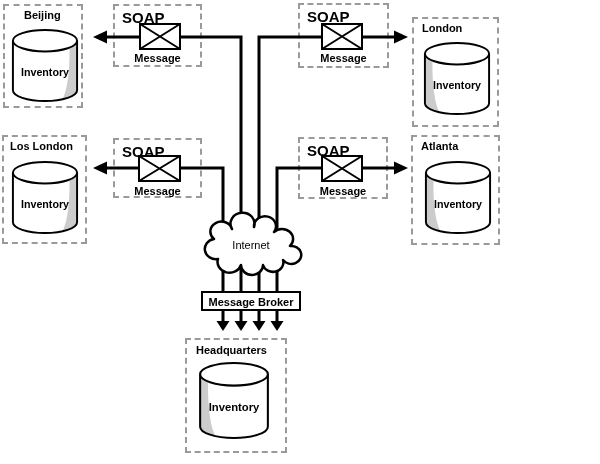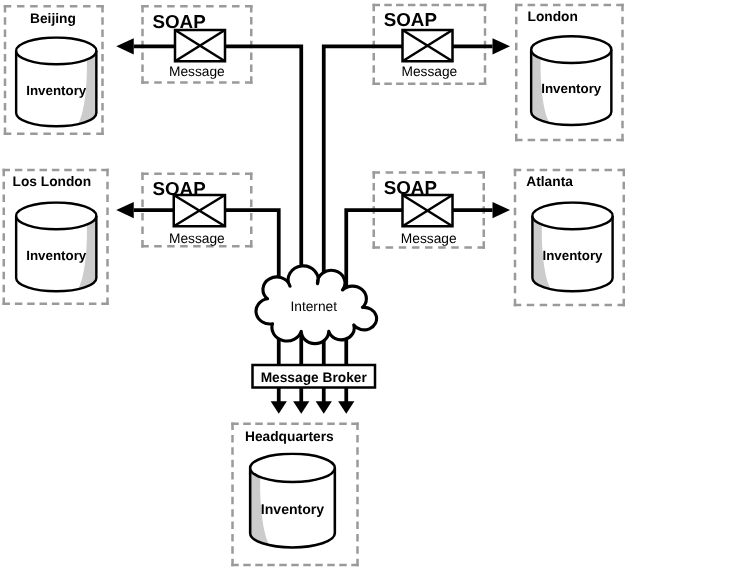--- a/index.html
+++ b/index.html
@@ -7,21 +7,21 @@
     position:relative;width:600px;height:464px;background:#fff;overflow:hidden;
     font-family:"Liberation Sans",sans-serif;color:#000;
   }
   .dashed-box{
     position:absolute;box-sizing:border-box;border:2px dashed #9a9a9a;background:transparent;
   }
   .node-label{
     position:absolute;font-size:11px;font-weight:bold;white-space:nowrap;
   }
   .msg-label{
-    position:absolute;left:0;right:0;text-align:center;font-size:11px;font-weight:normal;
+    position:absolute;left:0;right:0;text-align:center;font-size:11px;font-weight:bold;
   }
   .soap-label{
     position:absolute;left:7px;top:3px;font-size:15px;font-weight:bold;
   }
   .cyl{position:absolute;}
   svg text{font-family:"Liberation Sans",sans-serif;}
   .overlay{position:absolute;left:0;top:0;pointer-events:none;}
 </style>
 </head>
 <body>
@@ -32,21 +32,21 @@
     <div class="node-label" style="left:6px;top:3px;padding-left:13px;">Beijing</div>
     <svg class="cyl" style="left:5px;top:23px;" width="70" height="74" viewBox="0 0 72 76">
       <path d="M3,12 A33,11 0 0 1 69,12 L69,63 A33,11 0 0 1 3,63 Z" fill="#ffffff"></path>
       <path d="M69,14 L69,63 A33,11 0 0 1 54,72 C60,62 62,34 61,16 Z" fill="#cccccc"></path>
       <path d="M3,12 L3,63 A33,11 0 0 0 69,63 L69,12" fill="none" stroke="#000" stroke-width="2"></path>
       <ellipse cx="36" cy="12" rx="33" ry="11" fill="#ffffff" stroke="#000" stroke-width="2"></ellipse>
       <text x="36" y="48" text-anchor="middle" font-size="11" font-weight="bold">Inventory</text>
     </svg>
   </div>
 
-  <div class="dashed-box" style="left:412px;top:3px;width:87px;height:110px;">
+  <div class="dashed-box" style="left:412px;top:17px;width:87px;height:110px;">
     <div class="node-label" style="left:8px;top:3px;">London</div>
     <svg class="cyl" style="left:8px;top:23px;" width="70" height="74" viewBox="0 0 72 76">
       <path d="M3,12 A33,11 0 0 1 69,12 L69,63 A33,11 0 0 1 3,63 Z" fill="#ffffff"></path>
       <path d="M3,14 L3,63 A33,11 0 0 0 18,72 C12,62 10,34 11,16 Z" fill="#cccccc"></path>
       <path d="M3,12 L3,63 A33,11 0 0 0 69,63 L69,12" fill="none" stroke="#000" stroke-width="2"></path>
       <ellipse cx="36" cy="12" rx="33" ry="11" fill="#ffffff" stroke="#000" stroke-width="2"></ellipse>
       <text x="36" y="48" text-anchor="middle" font-size="11" font-weight="bold">Inventory</text>
     </svg>
   </div>
 

